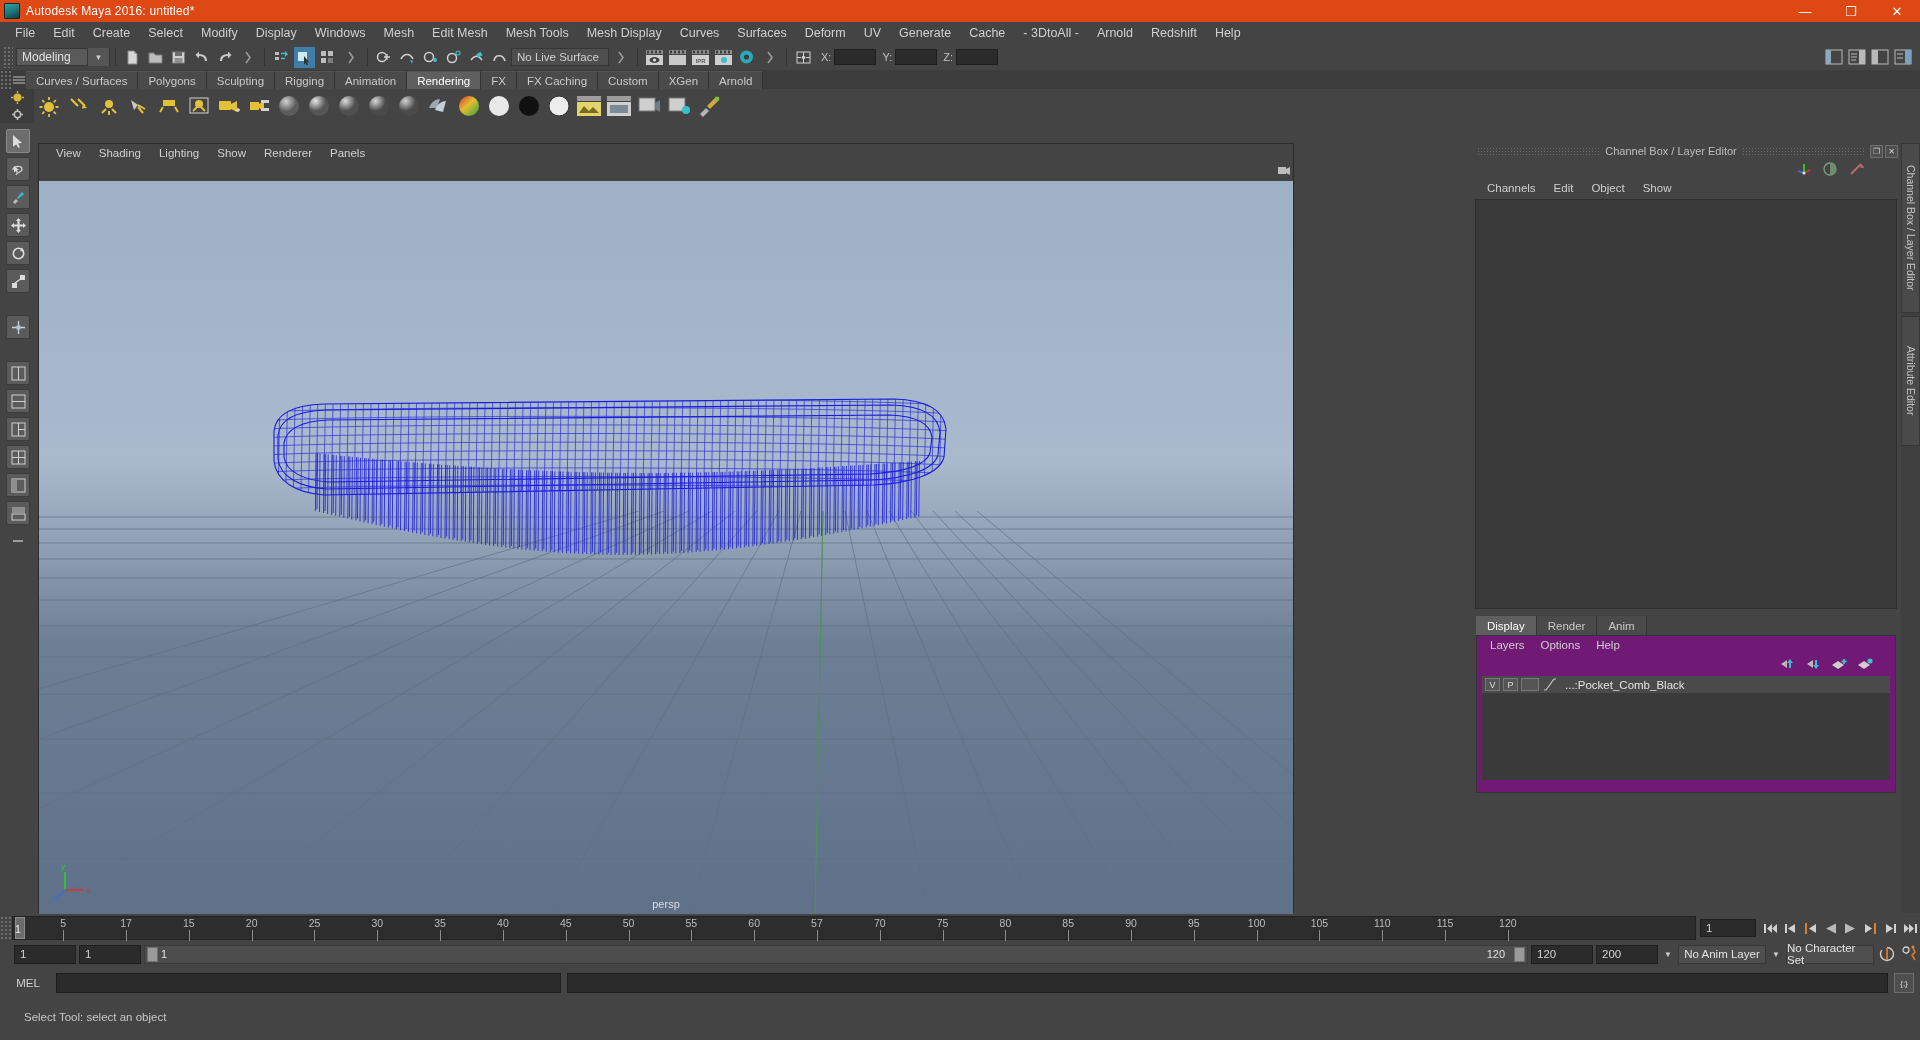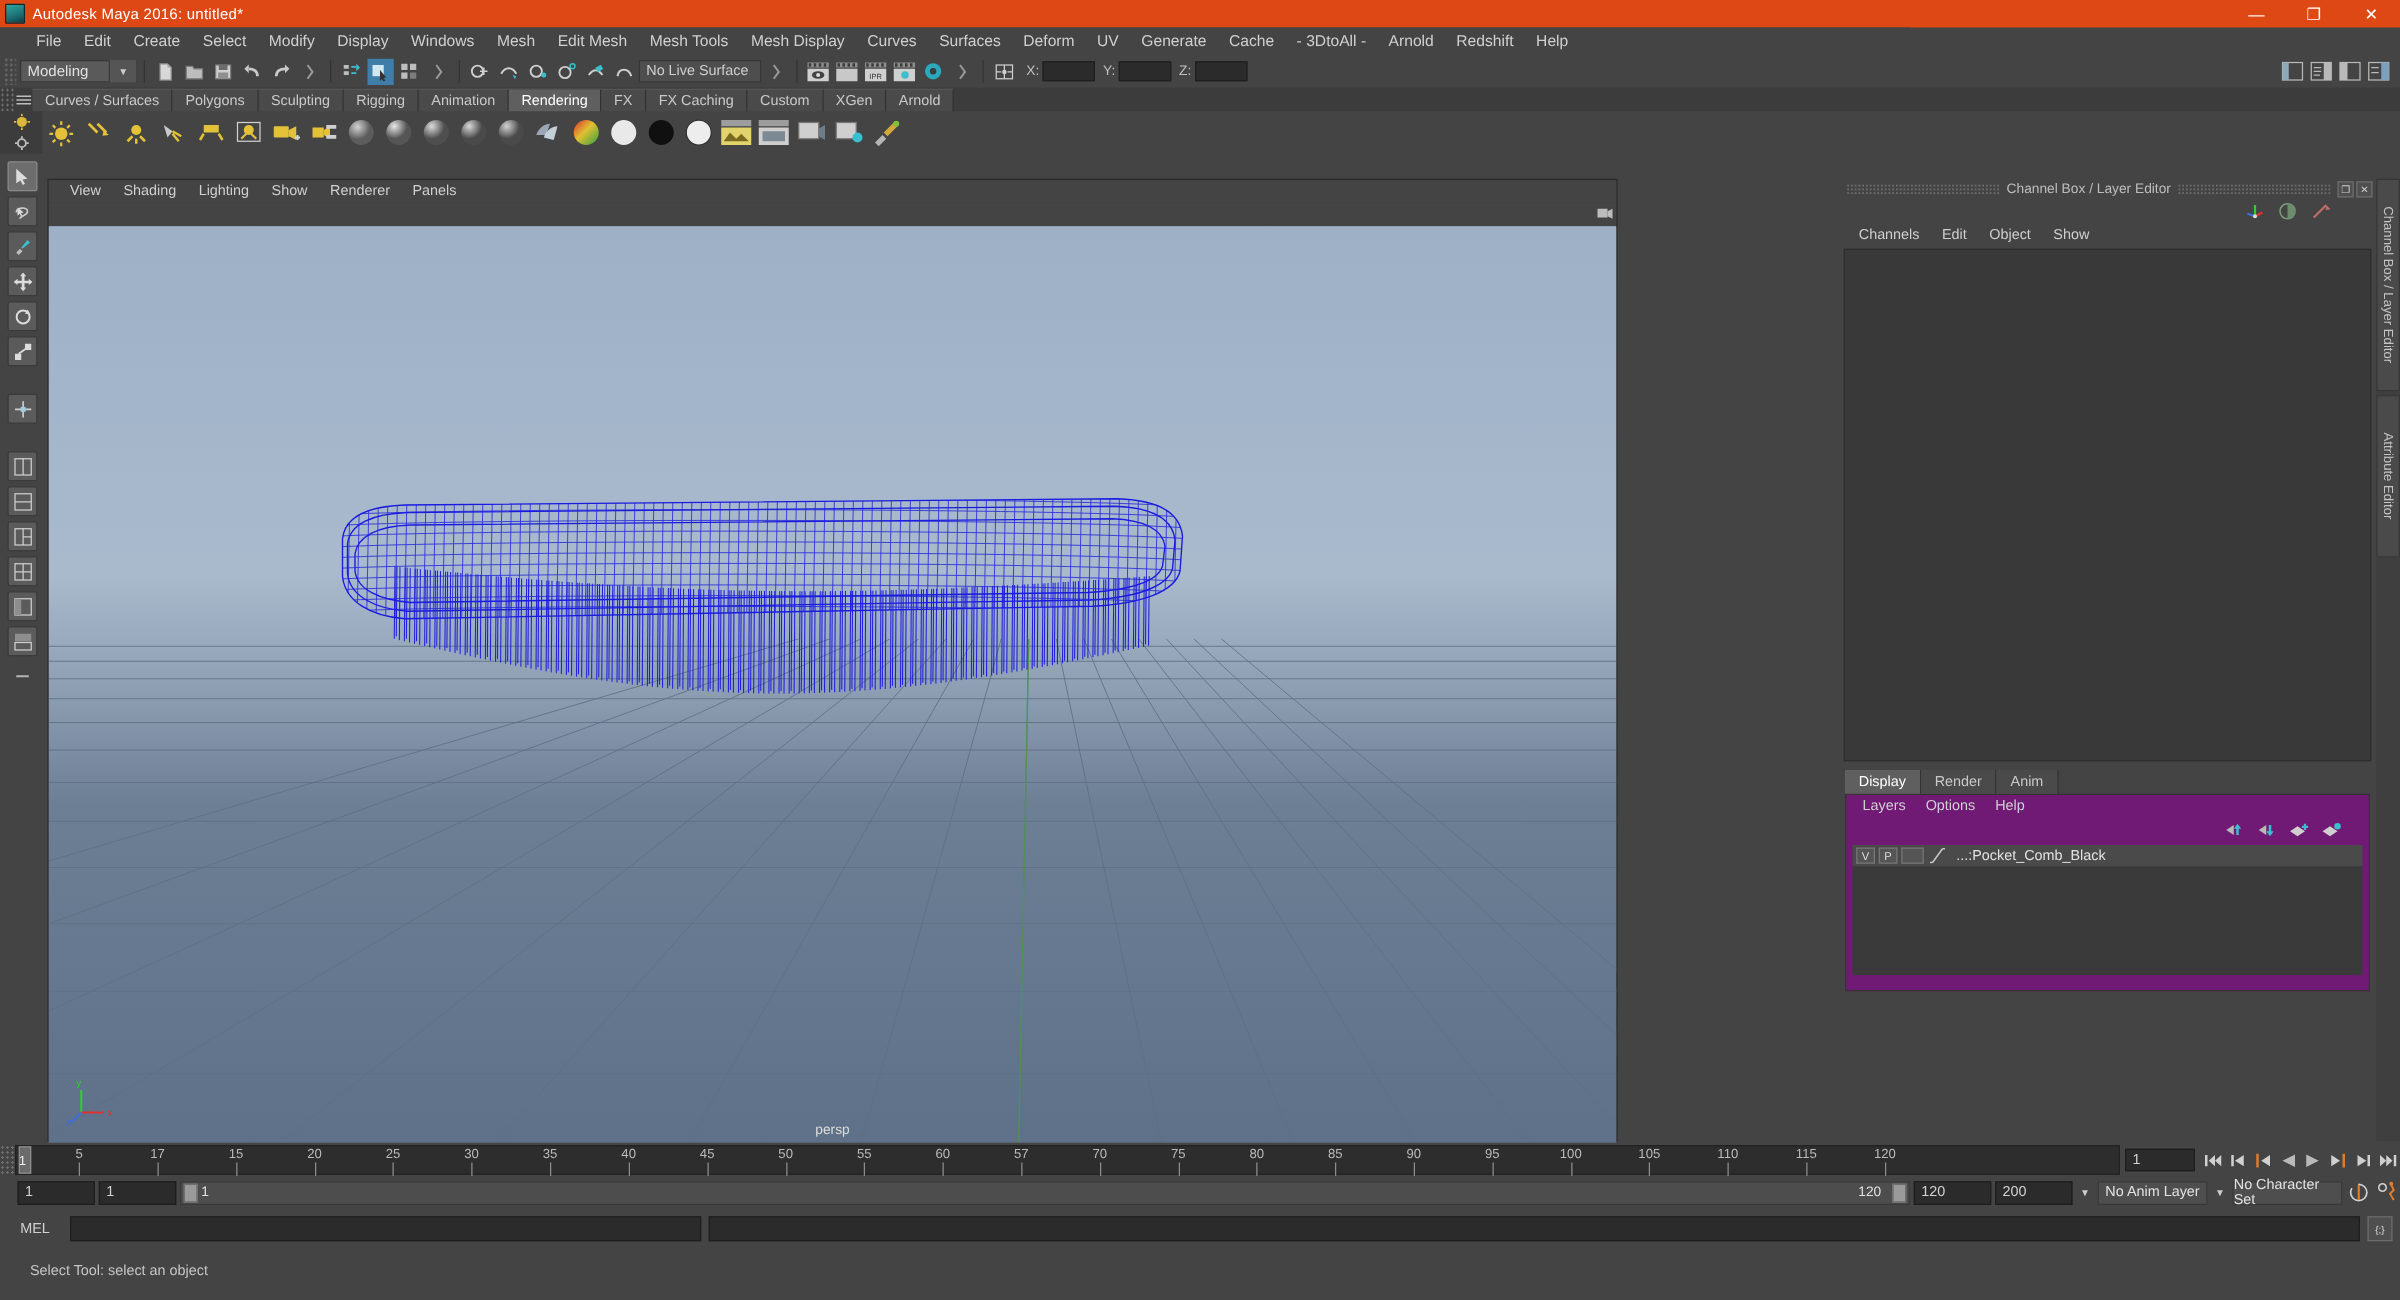--- a/index.html
+++ b/index.html
@@ -12,21 +12,21 @@
     background:#dd4814; display:flex; align-items:center; }
   .tb-icon { width:16px; height:16px; margin:0 6px 0 4px; background:linear-gradient(160deg,#2ea7a0,#1b6f74 60%,#0e3b46);
     border:1px solid #0b2b33; border-radius:1px; flex:none; }
   .tb-title { font-size:12px; color:#ffffff; letter-spacing:.2px; }
   .tb-btns { margin-left:auto; display:flex; height:22px; }
   .tb-btn { width:46px; height:22px; display:flex; align-items:center; justify-content:center;
     color:#fff; font-size:13px; }
 
   
   .menubar { position:absolute; left:0; top:22px; width:1528px; height:22px;
-    background:#444444; display:flex; align-items:center; padding-left:20px; }
+    background:#444444; display:flex; align-items:center; padding-left:6px; }
   .menubar span { font-size:12.5px; color:#d0d0d0; padding:2px 9px; white-space:nowrap; }
 
   
   .statusline { position:absolute; left:0; top:44px; width:1920px; height:26px;
     background:#444444; display:flex; align-items:center; }
   .grip { width:10px; height:22px; margin:0 3px; flex:none;
     background-image:radial-gradient(#757575 1px, transparent 1px);
     background-size:4px 4px; opacity:.85; }
   .mode-select { width:94px; height:18px; background:#5a5a5a; border:1px solid #363636;
     display:flex; align-items:center; font-size:12px; color:#e0e0e0; padding-left:5px; position:relative; }

